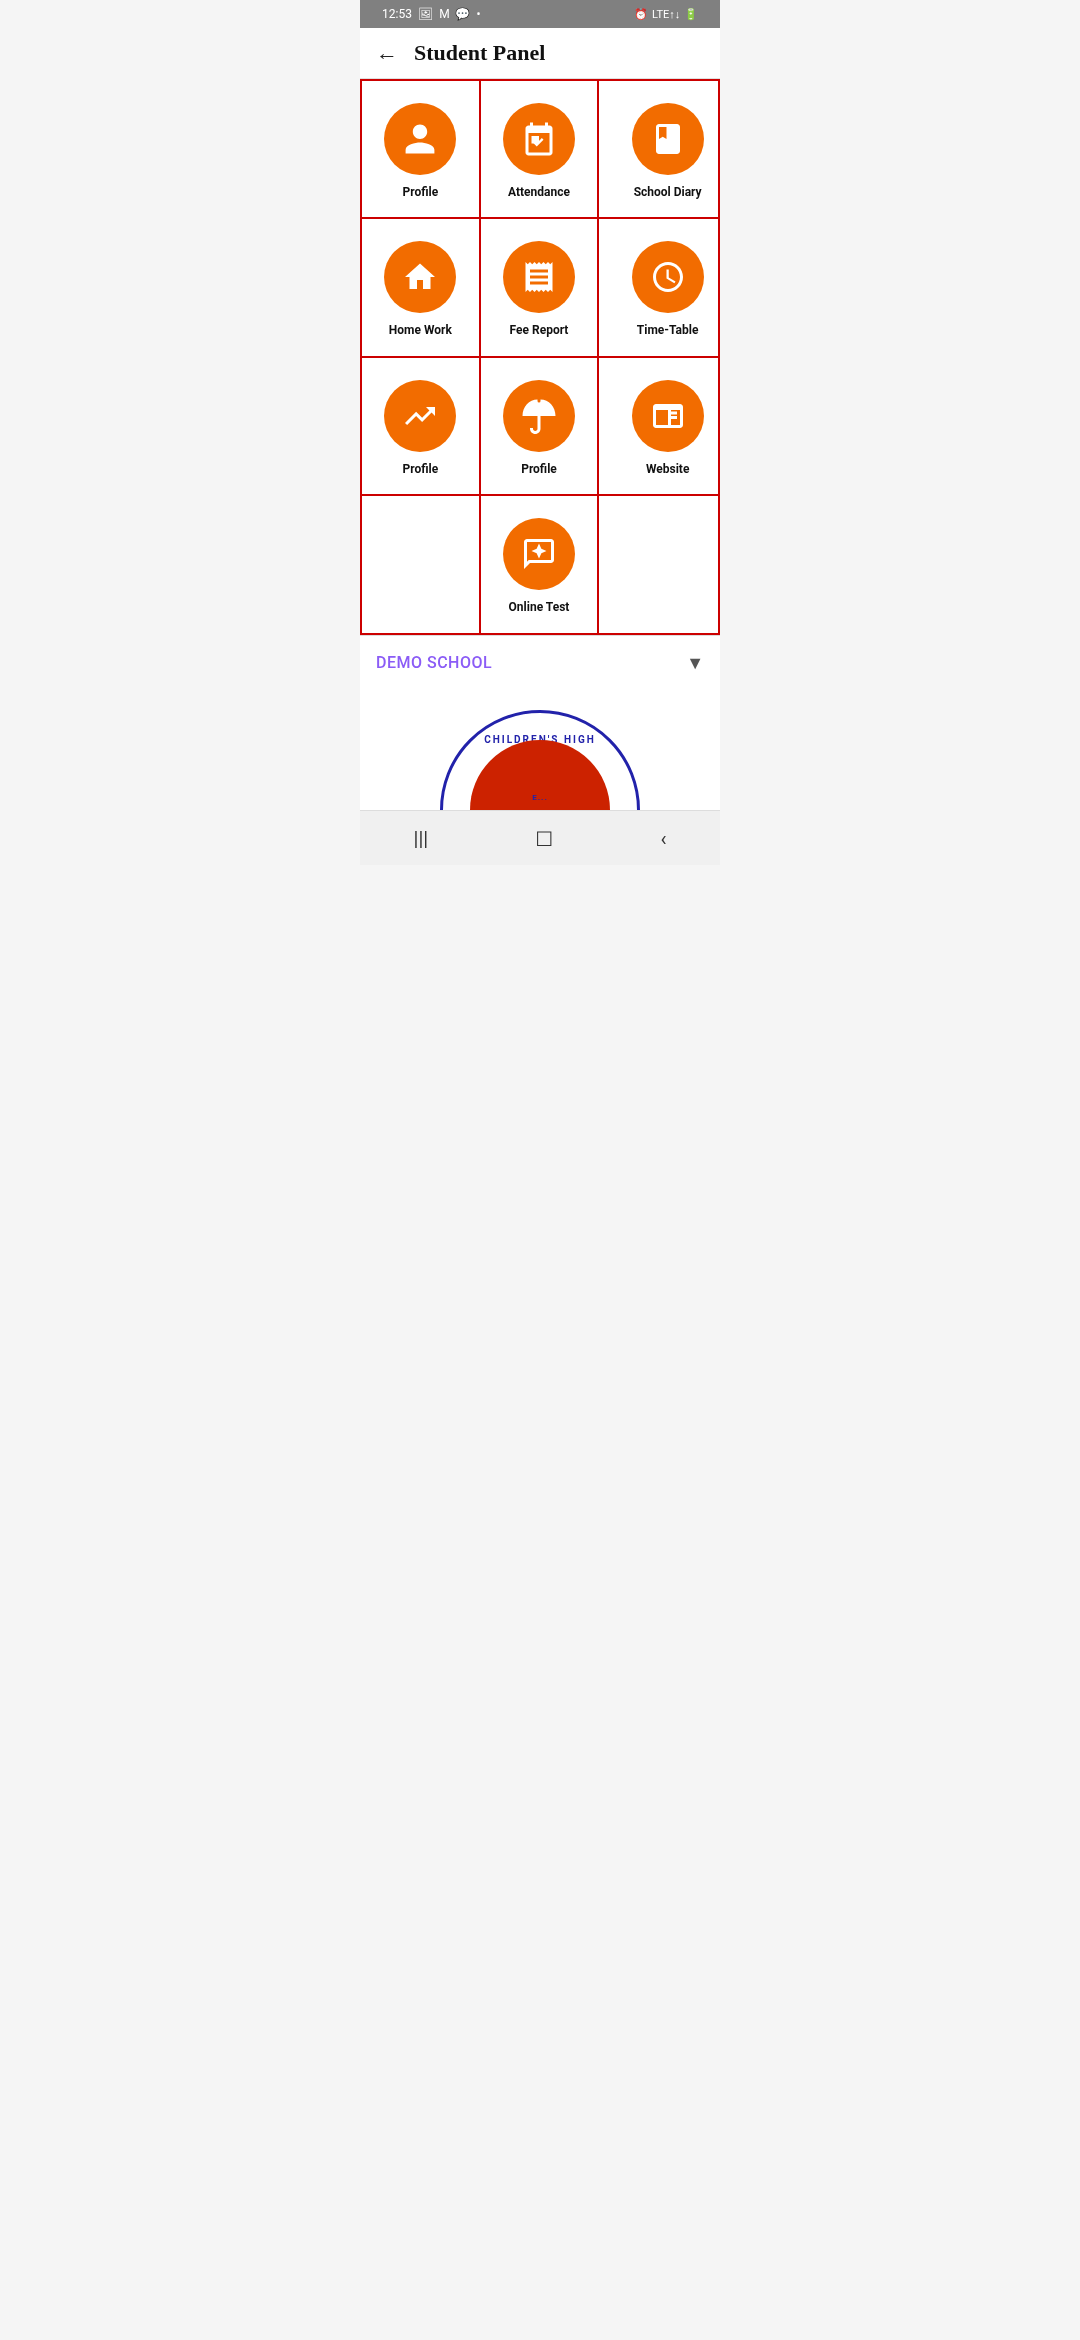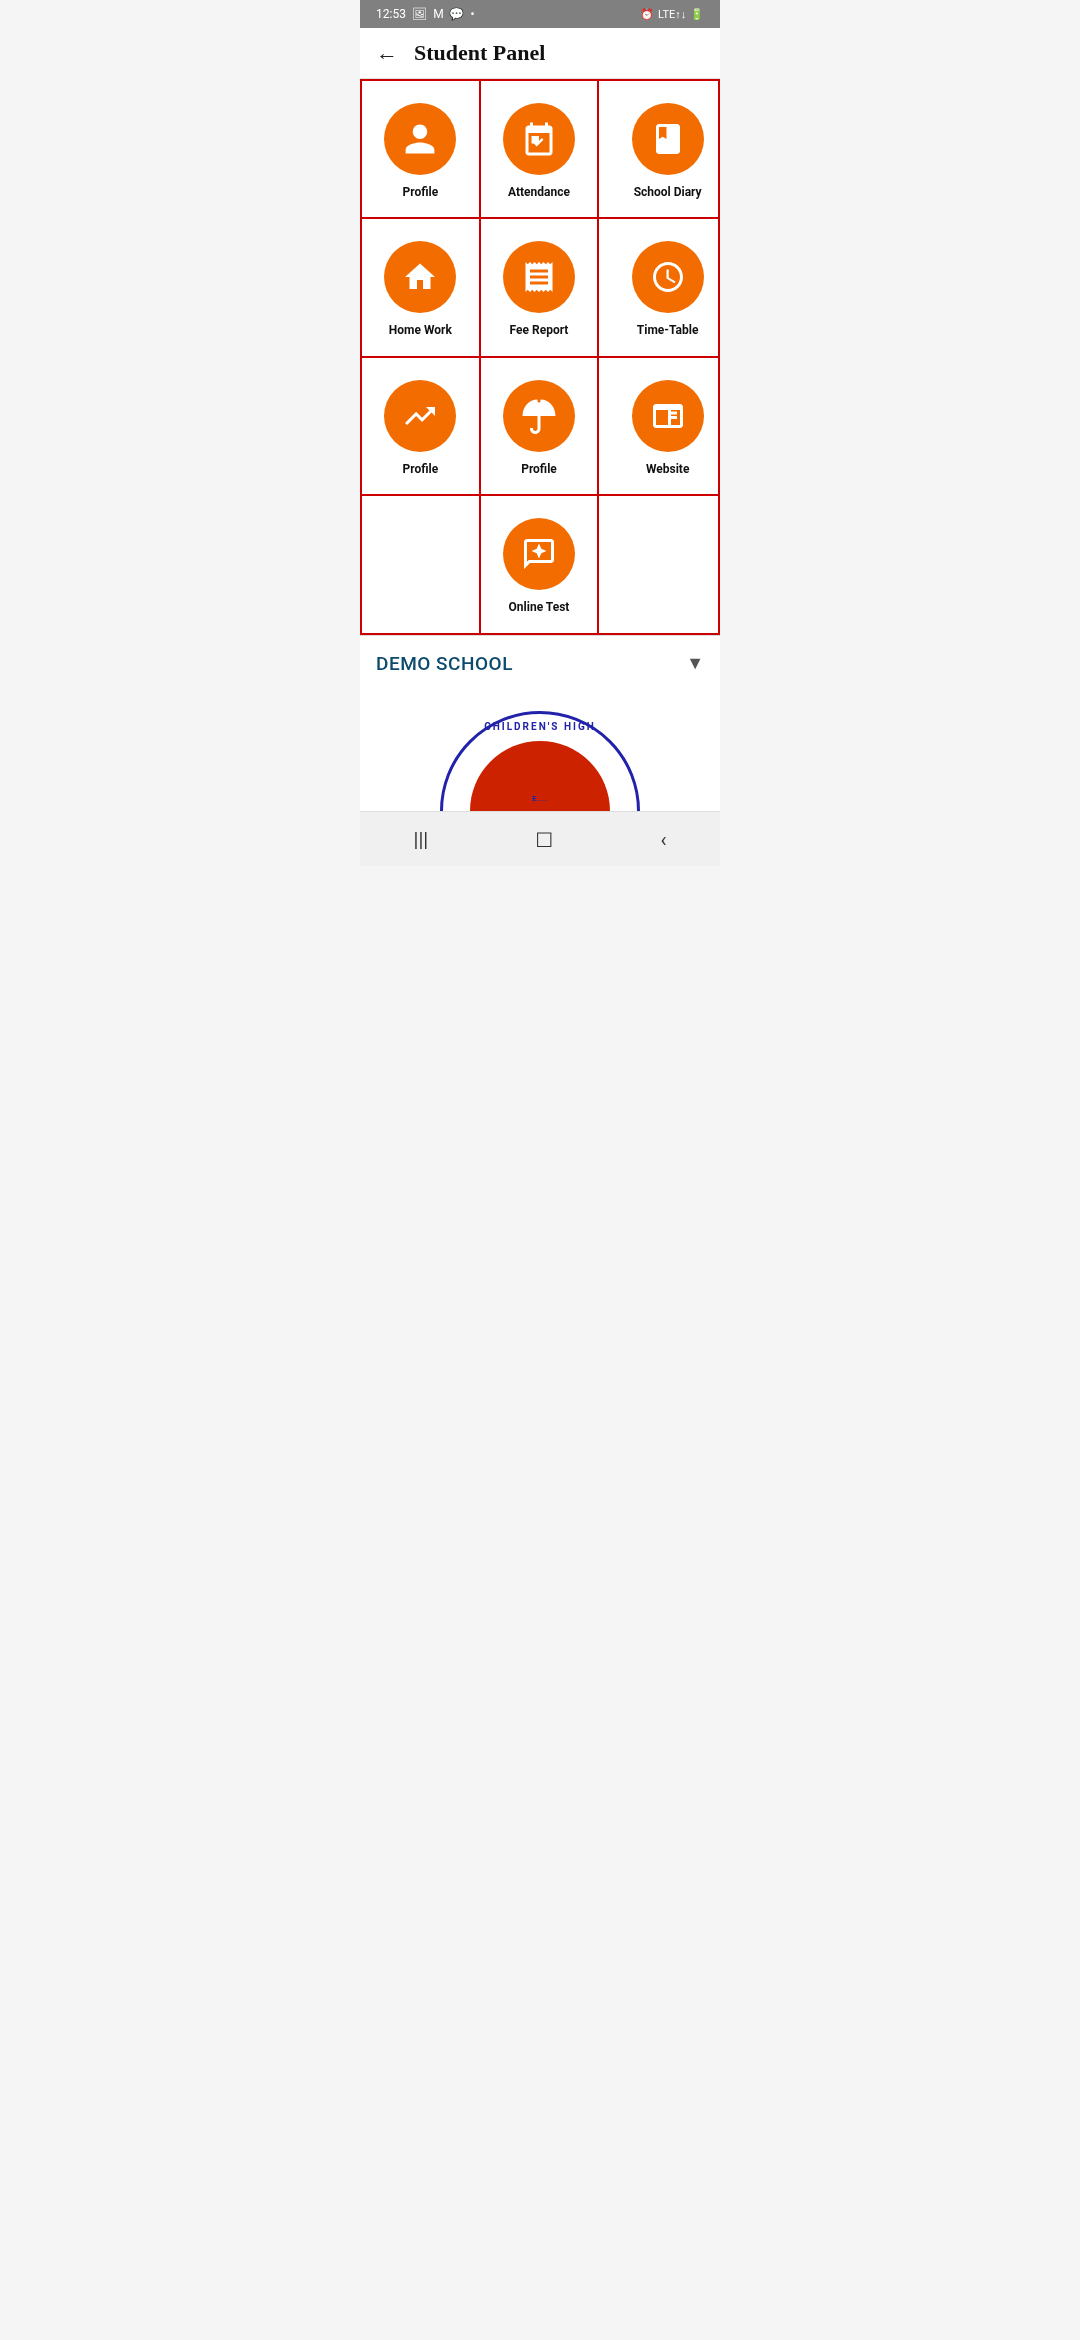--- a/index.html
+++ b/index.html
@@ -15,21 +15,21 @@
       overflow-x: hidden;
     }
 
     
     .status-bar {
       background: #808080;
       color: white;
       display: flex;
       justify-content: space-between;
       align-items: center;
-      padding: 4px 16px;
+      padding: 4px 22px;
       font-size: 12px;
       height: 28px;
     }
     .status-left { display: flex; align-items: center; gap: 6px; }
     .status-right { display: flex; align-items: center; gap: 4px; font-size: 11px; }
 
     
     .header {
       background: white;
       display: flex;
@@ -118,23 +118,23 @@
     .footer-dropdown {
       background: white;
       padding: 16px 16px;
       display: flex;
       justify-content: space-between;
       align-items: center;
       border-top: 1px solid #ddd;
       margin-top: 0;
     }
     .footer-school-name {
-      font-size: 19px;
+      font-size: 16px;
       font-weight: 500;
-      color: #0c4a6e;
+      color: #8b5cf6;
       letter-spacing: 0.5px;
     }
     .dropdown-arrow {
       font-size: 18px;
       color: #555;
     }
 
     
     .logo-area {
       display: flex;
@@ -170,21 +170,21 @@
       background: #cc2200;
       border-radius: 70px 70px 0 0;
       position: absolute;
       bottom: 0;
       left: 30px;
     }
 
     .logo-text-curved {
       position: absolute;
       width: 100%;
-      top: 10px;
+      top: 24px;
       text-align: center;
       font-size: 10px;
       font-weight: 700;
       color: #2222aa;
       letter-spacing: 2px;
     }
 
     .logo-text-bottom {
       position: absolute;
       bottom: 8px;

